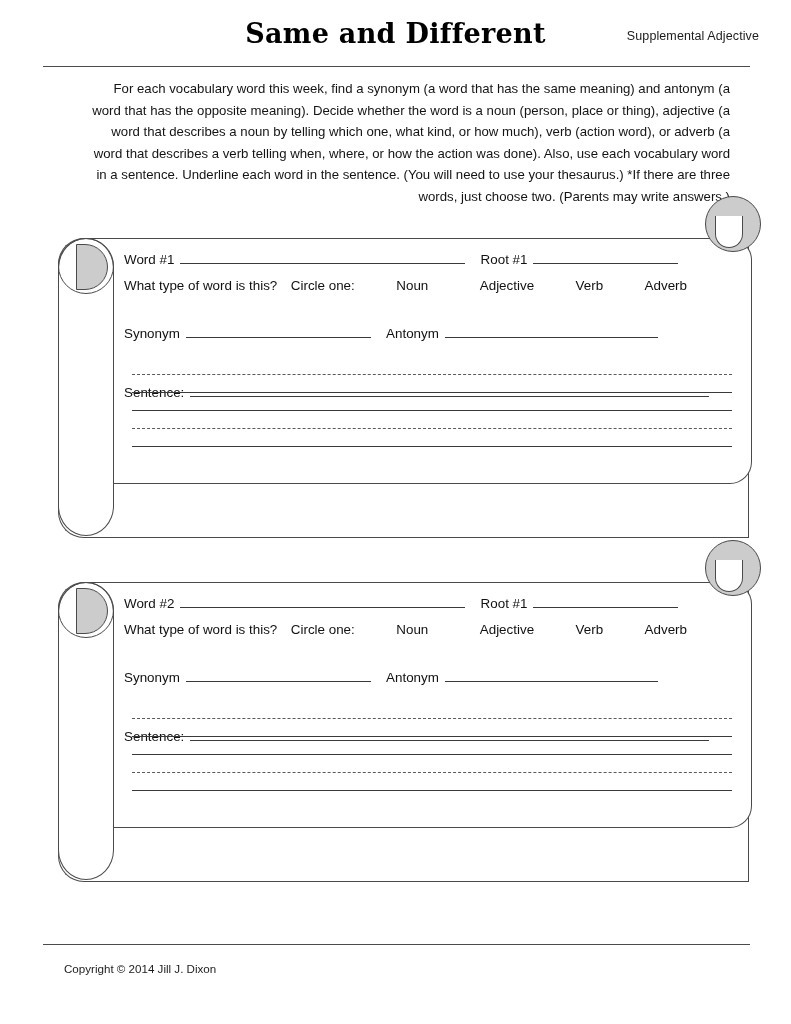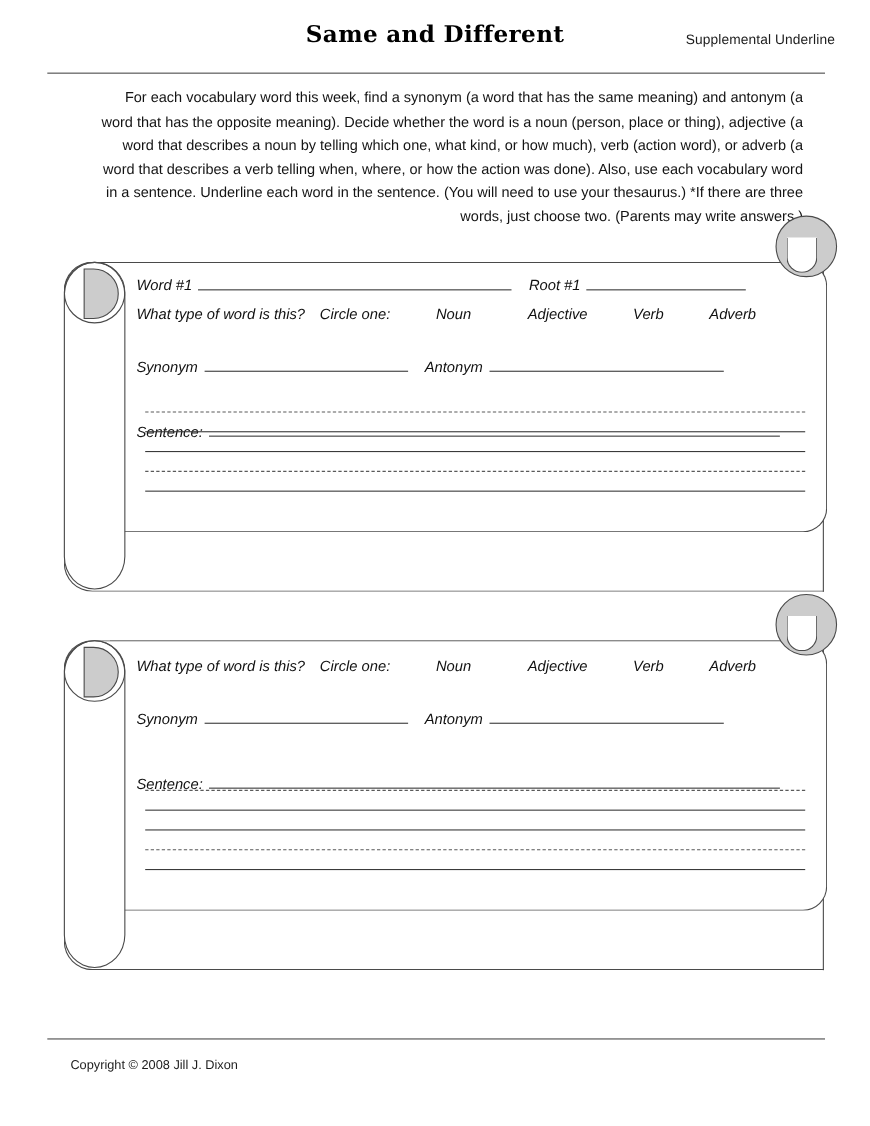--- a/index.html
+++ b/index.html
@@ -25,21 +25,21 @@
     width: 791px;
     height: 72px;
   }
   .page-title {
     position: absolute;
     left: 0; top: 18px;
     width: 791px;
     text-align: center;
     font-family: "DejaVu Serif", "Liberation Serif", serif;
     font-weight: 700;
-    font-size: 21px;
+    font-size: 27px;
     letter-spacing: 0.3px;
     color: #000;
     white-space: nowrap;
   }
   .header-right {
     position: absolute;
     right: 32px;
     top: 29px;
     font-size: 12.5px;
     color: #1c1c1c;
@@ -65,21 +65,20 @@
     line-height: 21.6px;
     color: #141414;
     text-align: right;
   }
 
   
   .scroll-block {
     position: absolute;
     left: 0;
     width: 716px;
-    font-style: italic;
   }
   .scroll-block.b1 { top: 196px; height: 390px; }
   .scroll-block.b2 { top: 540px; height: 390px; }
 
   
   .paper-outer {
     position: absolute;
     left: 58px;
     top: 42px;
     width: 691px;
@@ -252,21 +251,21 @@
     font-size: 11.6px;
     color: #1c1c1c;
     white-space: nowrap;
   }
 </style>
 </head>
 <body>
 
 <div class="header">
   <div class="page-title">Same and Different</div>
-  <div class="header-right">Supplemental Underline</div>
+  <div class="header-right">Supplemental Adjective</div>
   <div class="header-rule"></div>
 </div>
 
 <div class="intro">For each vocabulary word this week, find a synonym (a word that has the same meaning) and antonym (a word that has the opposite meaning).  Decide whether the word is a noun (person, place or thing), adjective (a word that describes a noun by telling which one, what kind, or how much), verb (action word), or adverb (a word that describes a verb telling when, where, or how the action was done).  Also, use each vocabulary word in a sentence.  Underline each word in the sentence.  (You will need to use your thesaurus.)  *If there are three words, just choose two.  (Parents may write answers.)</div>
 
 <div class="scroll-block b1">
 
   <div class="roll-right"></div>
   <div class="roll-right-notch"></div>
 
@@ -333,20 +332,27 @@
   <div class="paper-outer"></div>
   <div class="paper-outer-right"></div>
   <div class="paper-inner"></div>
 
   <div class="roll-left"></div>
   <div class="roll-left-arc"></div>
   <div class="roll-left-curl"></div>
 
   <div class="rows">
 
+    <div class="frow row-word">
+      <span class="lbl">Word #2</span>
+      <span class="rule w-word"></span>
+      <span class="gap-xs"></span>
+      <span class="lbl">Root #1</span>
+      <span class="rule w-root"></span>
+    </div>
 
     <div class="frow row-type">
       <span class="lbl">What type of word is this?</span>
       <span class="gap-xs"></span>
       <span class="lbl">Circle one:</span>
       <span class="gap-m"></span>
       <span class="lbl">Noun</span>
       <span class="gap-l"></span>
       <span class="lbl">Adjective</span>
       <span class="gap-m"></span>
@@ -372,13 +378,13 @@
   <div class="writelines">
     <div class="wline dashed"></div>
     <div class="wline solid"></div>
     <div class="wline solid"></div>
     <div class="wline dashed"></div>
     <div class="wline solid last"></div>
   </div>
 </div>
 
 <div class="footer-rule"></div>
-<div class="footer-text">Copyright © 2008 Jill J. Dixon</div>
+<div class="footer-text">Copyright © 2014 Jill J. Dixon</div>
 
 </body></html>

